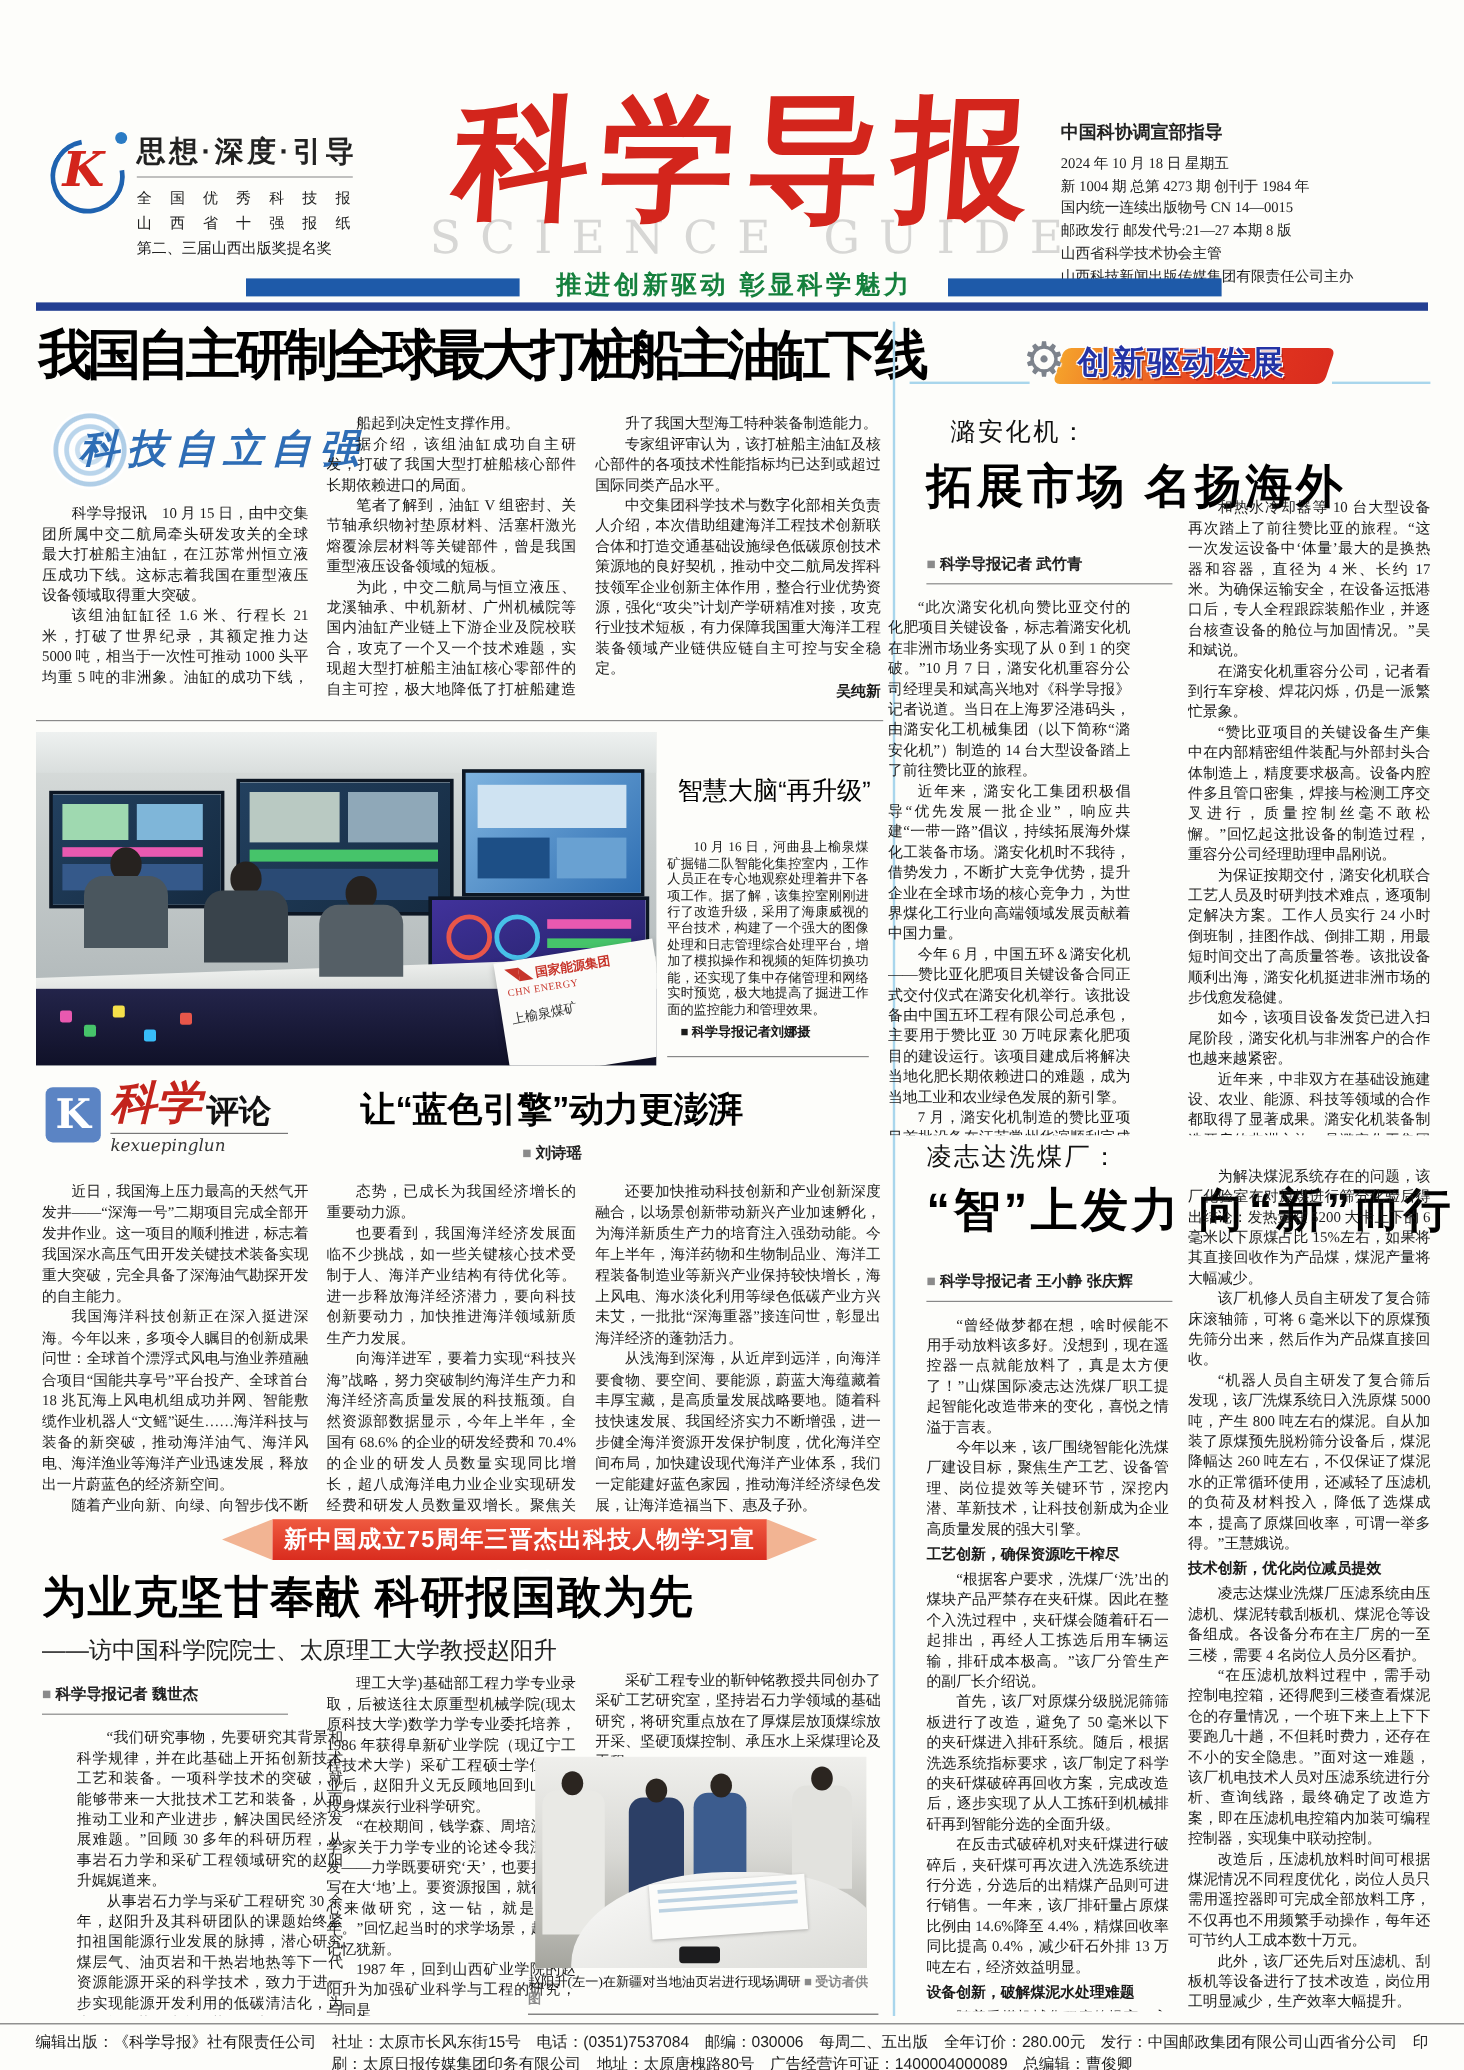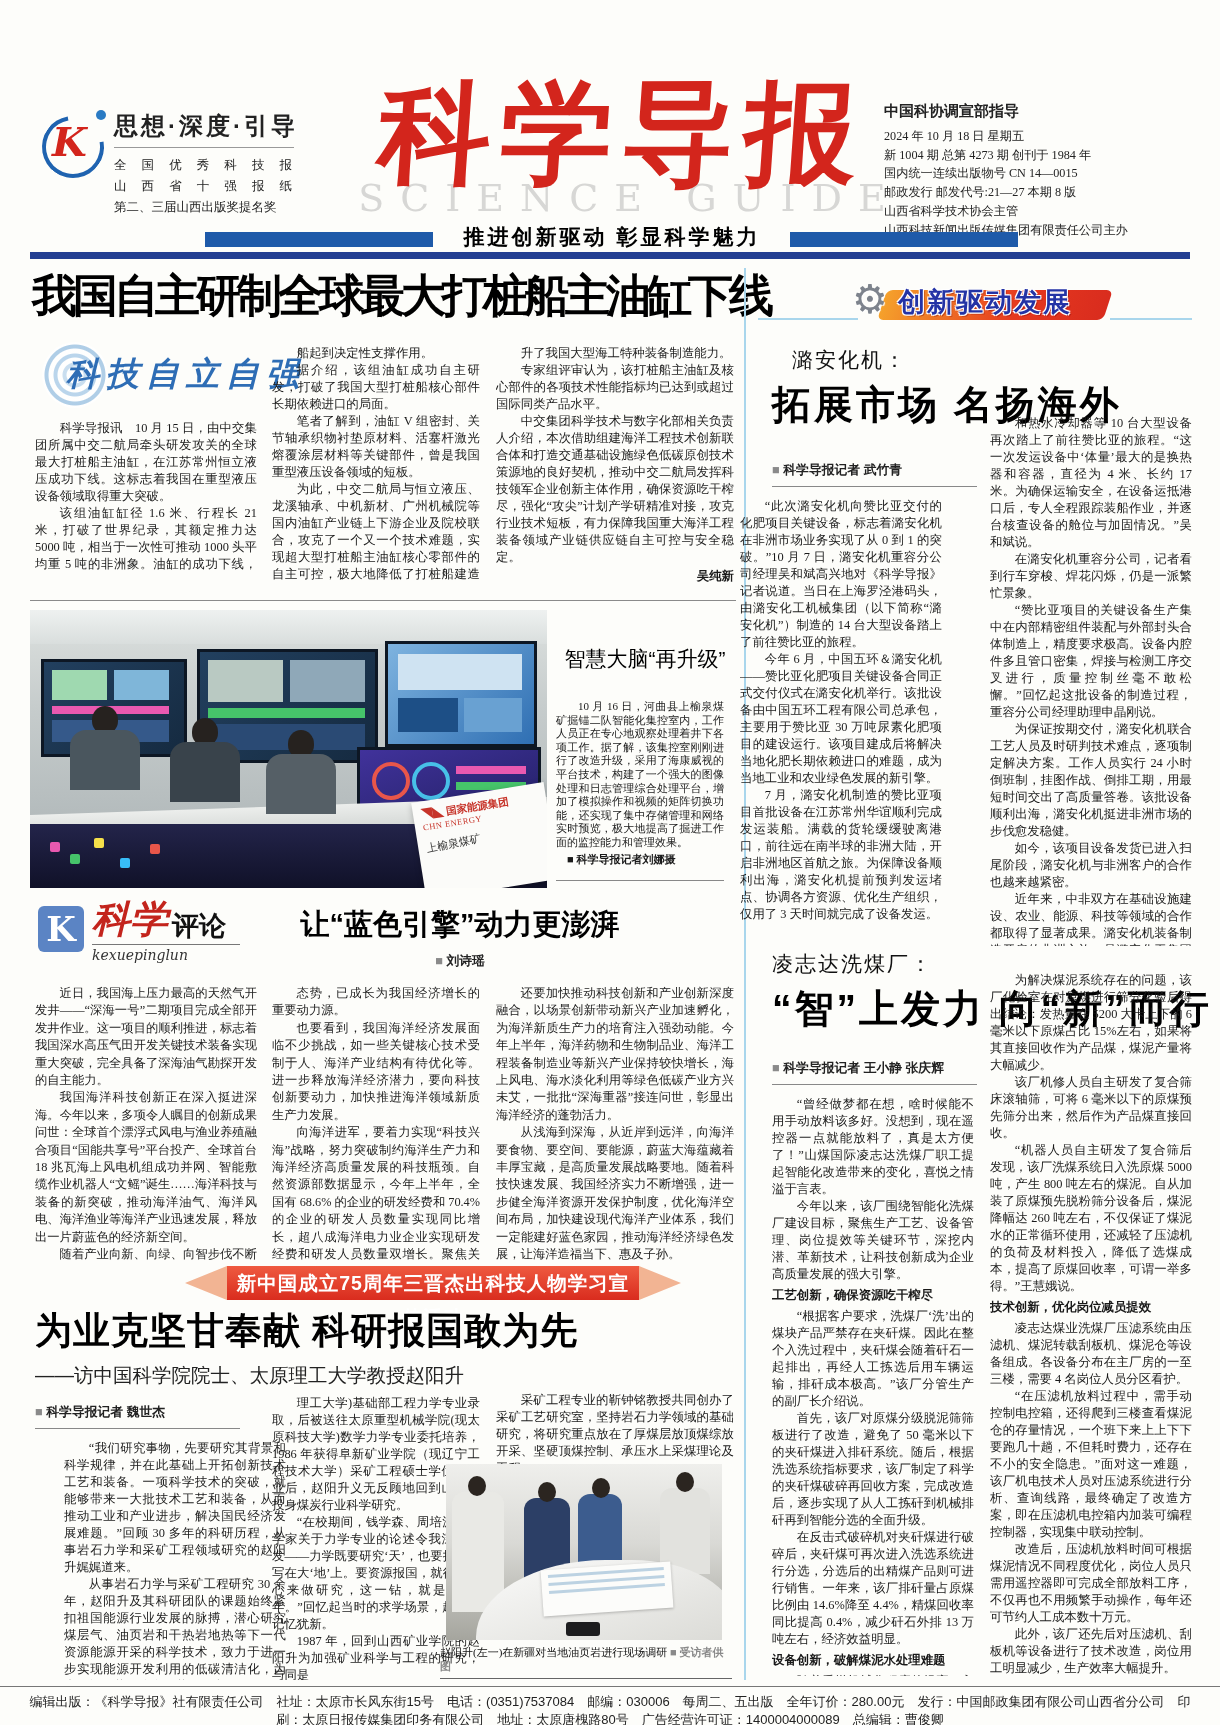--- a/index.html
+++ b/index.html
@@ -19,21 +19,21 @@
   .honor div.j{text-align:justify;text-align-last:justify;}
   .mast-en{left:340px;top:176px;width:580px;text-align:center;font-family:"DejaVu Serif",serif;
            font-size:38px;color:#d7d7d5;letter-spacing:16px;z-index:1;}
   .mast-cn{left:318px;top:66px;width:610px;text-align:center;font-family:"DejaVu Serif",serif;
            font-weight:bold;font-size:112px;line-height:1.2;color:#d3251c;letter-spacing:10px;
            transform:skewX(-4deg);z-index:2;}
   .issue{left:884px;top:102px;width:308px;font-size:12.2px;line-height:18.8px;color:#222;text-align:justify;}
   .issue .g{font-size:15px;font-weight:bold;margin-bottom:6px;text-align:left;}
   .bar-blue{top:232px;height:15px;background:#1e5aa9;}
   .bar-text{left:428px;top:223px;width:368px;text-align:center;font-size:21px;font-weight:bold;
-            letter-spacing:3px;color:#000000;}
+            letter-spacing:3px;color:#15803d;}
   .rule-navy{left:30px;top:252px;width:1160px;height:7px;background:#233f92;}
   
   .col{position:absolute;text-align:justify;font-size:12.4px;line-height:17px;color:#1a1a1a;overflow:hidden;}
   .col p{margin:0;text-indent:2em;}
   .col p.sub{font-weight:bold;text-indent:0;margin:4px 0;font-family:"Liberation Sans","DejaVu Sans",sans-serif;}
   .col p.sign{text-align:right;font-weight:bold;text-indent:0;margin-top:2px;}
   .byline{font-size:12.8px;font-weight:bold;color:#222;}
   .byline .sq{color:#8a8a8a;}
   .kicker{font-size:21px;color:#111;letter-spacing:2px;}
   
@@ -164,21 +164,21 @@
     </div>
   <div class="col" style="left:272px;top:345px;width:208px;height:238px;">
       <p>船起到决定性支撑作用。</p>
       <p>据介绍，该组油缸成功自主研发，打破了我国大型打桩船核心部件长期依赖进口的局面。</p>
       <p>笔者了解到，油缸 V 组密封、关节轴承织物衬垫原材料、活塞杆激光熔覆涂层材料等关键部件，曾是我国重型液压设备领域的短板。</p>
       <p>为此，中交二航局与恒立液压、龙溪轴承、中机新材、广州机械院等国内油缸产业链上下游企业及院校联合，攻克了一个又一个技术难题，实现超大型打桩船主油缸核心零部件的自主可控，极大地降低了打桩船建造成本，显著提</p>
     </div>
   <div class="col" style="left:496px;top:345px;width:238px;height:240px;">
       <p>升了我国大型海工特种装备制造能力。</p>
       <p>专家组评审认为，该打桩船主油缸及核心部件的各项技术性能指标均已达到或超过国际同类产品水平。</p>
-      <p>中交集团科学技术与数字化部相关负责人介绍，本次借助组建海洋工程技术创新联合体和打造交通基础设施绿色低碳原创技术策源地的良好契机，推动中交二航局发挥科技领军企业创新主体作用，确保资源吃干榨尽，强化“攻尖”计划产学研精准对接，攻克行业技术短板，有力保障我国重大海洋工程装备领域产业链供应链自主可控与安全稳定。</p>
+      <p>中交集团科学技术与数字化部相关负责人介绍，本次借助组建海洋工程技术创新联合体和打造交通基础设施绿色低碳原创技术策源地的良好契机，推动中交二航局发挥科技领军企业创新主体作用，整合行业优势资源，强化“攻尖”计划产学研精准对接，攻克行业技术短板，有力保障我国重大海洋工程装备领域产业链供应链自主可控与安全稳定。</p>
       <p class="sign">吴纯新</p>
     </div>
   <div class="abs lead-rule"></div>
 
   <div class="abs photo1">
     <div class="abs p1-ceiling"></div>
     <div class="mon" style="left:14px;top:52px;width:140px;height:92px;">
       <i style="left:8px;top:8px;width:55px;height:30px;background:#9fd9b0;"></i>
       <i style="left:70px;top:8px;width:55px;height:30px;background:#7fb6d9;"></i>
       <i style="left:8px;top:44px;width:117px;height:8px;background:#e959b0;"></i>
@@ -317,20 +317,21 @@
     <div class="gear">⚙</div>
     <div class="txt hs">创新驱动发展</div>
   </div>
 
   <div class="abs kicker" style="left:772px;top:346px;margin-left:20px;">潞安化机：</div>
   <div class="abs r-hl hs" style="left:772px;top:378px;">拓展市场  名扬海外</div>
   <div class="abs byline hs" style="left:772px;top:462px;"><span class="sq">■</span><span> 科学导报记者 武竹青</span></div>
   <div class="abs" style="left:772px;top:486px;width:205px;height:1px;background:#888;"></div>
   <div class="col" style="left:740px;top:498px;width:202px;height:448px;">
       <p>“此次潞安化机向赞比亚交付的化肥项目关键设备，标志着潞安化机在非洲市场业务实现了从 0 到 1 的突破。”10 月 7 日，潞安化机重容分公司经理吴和斌高兴地对《科学导报》记者说道。当日在上海罗泾港码头，由潞安化工机械集团（以下简称“潞安化机”）制造的 14 台大型设备踏上了前往赞比亚的旅程。</p>
+      <p>近年来，潞安化工集团积极倡导“优先发展一批企业”，响应共建“一带一路”倡议，持续拓展海外煤化工装备市场。潞安化机时不我待，借势发力，不断扩大竞争优势，提升企业在全球市场的核心竞争力，为世界煤化工行业向高端领域发展贡献着中国力量。</p>
       <p>今年 6 月，中国五环＆潞安化机——赞比亚化肥项目关键设备合同正式交付仪式在潞安化机举行。该批设备由中国五环工程有限公司总承包，主要用于赞比亚 30 万吨尿素化肥项目的建设运行。该项目建成后将解决当地化肥长期依赖进口的难题，成为当地工业和农业绿色发展的新引擎。</p>
       <p>7 月，潞安化机制造的赞比亚项目首批设备在江苏常州华谊顺利完成发运装船。满载的货轮缓缓驶离港口，前往远在南半球的非洲大陆，开启非洲地区首航之旅。为保障设备顺利出海，潞安化机提前预判发运堵点、协调各方资源、优化生产组织，仅用了 3 天时间就完成了设备发运。</p>
     </div>
   <div class="col" style="left:990px;top:415px;width:202px;height:531px;">
       <p>和热水冷却器等 10 台大型设备再次踏上了前往赞比亚的旅程。“这一次发运设备中‘体量’最大的是换热器和容器，直径为 4 米、长约 17 米。为确保运输安全，在设备运抵港口后，专人全程跟踪装船作业，并逐台核查设备的舱位与加固情况。”吴和斌说。</p>
       <p>在潞安化机重容分公司，记者看到行车穿梭、焊花闪烁，仍是一派繁忙景象。</p>
       <p>“赞比亚项目的关键设备生产集中在内部精密组件装配与外部封头合体制造上，精度要求极高。设备内腔件多且管口密集，焊接与检测工序交叉进行，质量控制丝毫不敢松懈。”回忆起这批设备的制造过程，重容分公司经理助理申晶刚说。</p>
       <p>为保证按期交付，潞安化机联合工艺人员及时研判技术难点，逐项制定解决方案。工作人员实行 24 小时倒班制，挂图作战、倒排工期，用最短时间交出了高质量答卷。该批设备顺利出海，潞安化机挺进非洲市场的步伐愈发稳健。</p>
       <p>如今，该项目设备发货已进入扫尾阶段，潞安化机与非洲客户的合作也越来越紧密。</p>
       <p>近年来，中非双方在基础设施建设、农业、能源、科技等领域的合作都取得了显著成果。潞安化机装备制造开启的非洲之旅，是潞安化工集团坚持智能化、绿色化、融合化发展方向，向外部产业链拓展延伸的具体实践，为非洲国家的工业化进程注入了新的活力。</p>

